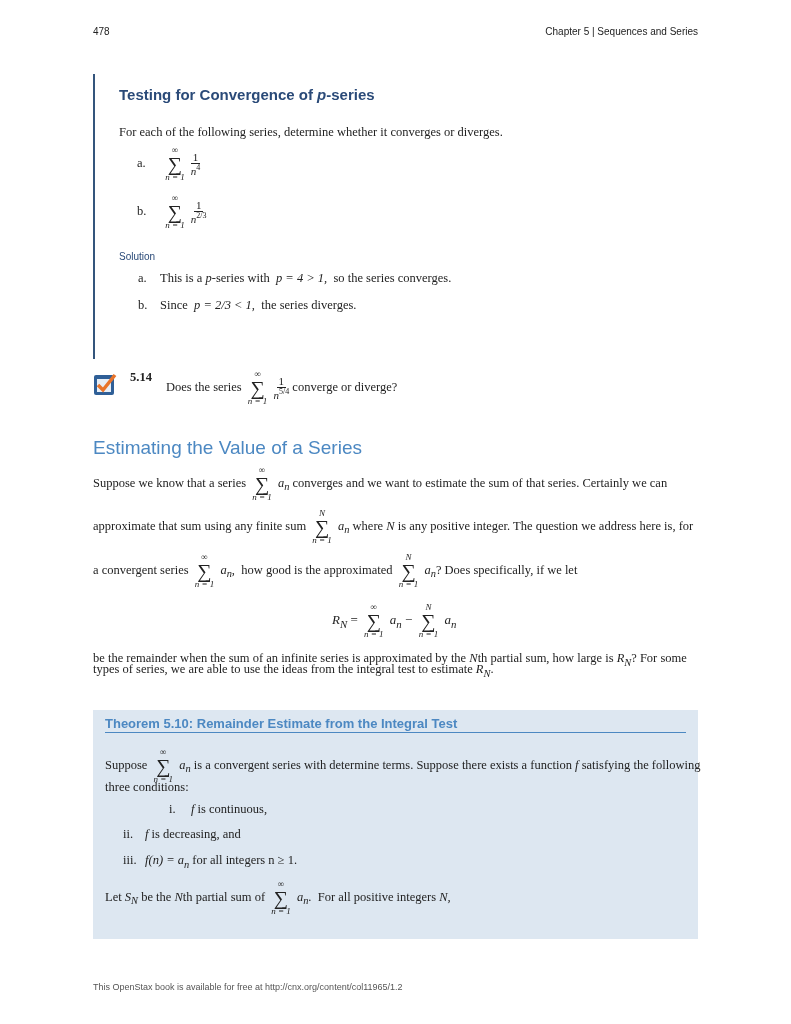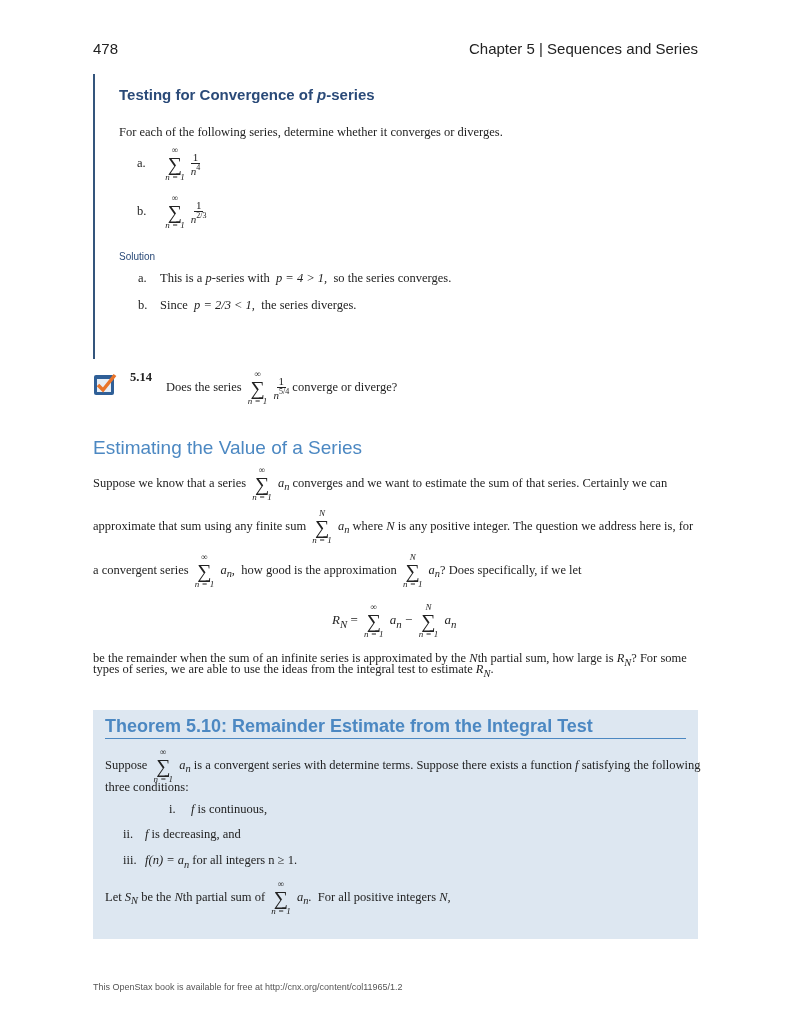--- a/index.html
+++ b/index.html
@@ -1,37 +1,37 @@
 <!DOCTYPE html>
 <html><head>
 <meta charset="utf-8">
 <style>
   html, body { margin:0; padding:0; background:#fff; }
   body { width:791px; height:1024px; position:relative; overflow:hidden;
          font-family:"Liberation Serif", serif; color:#222; font-size:12.5px; }
   .abs { position:absolute; }
   .sans { font-family:"Liberation Sans", sans-serif; }
-  .hdr { font-size:15px; color:#222; top:40px; }
+  .hdr { font-size:10px; color:#222; top:26px; }
   .ex-bar { left:93px; top:74px; width:2px; height:285px; background:#34557c; }
   .ex-title { left:119px; top:86px; font-size:15px; font-weight:bold; color:#2a4a78; }
   .mi { font-style:italic; }
   .sum { display:inline-flex; flex-direction:column; align-items:center; vertical-align:middle; line-height:1; margin:0 3px; }
   .sum .top { font-size:9px; font-style:italic; }
   .sum .sig { font-size:20px; line-height:18px; }
   .sum .bot { font-size:9px; font-style:italic; }
   .frac { display:inline-flex; flex-direction:column; align-items:center; vertical-align:middle; line-height:1; font-size:11px; }
   .frac .num { border-bottom:1px solid #222; padding:0 2px; }
   .frac .den { font-style:italic; }
   .frac sup { font-style:normal; font-size:8px; }
   .item-label { display:inline-block; width:22px; }
   .sol-title { left:119px; top:251px; font-size:10px; font-weight:normal; color:#2a4a78; }
   .h2 { left:93px; top:437px; font-size:19px; font-weight:normal; color:#4c88c2; }
   .para { left:93px; width:605px; text-align:justify; line-height:14px; }
   .theorem { left:93px; top:710px; width:605px; height:229px; background:#dde7f1; }
-  .th-title { left:12px; top:6px; width:581px; font-size:18px; font-weight:bold; color:#4c88c2; border-bottom:1px solid #4c88c2; padding-bottom:1px; }
+  .th-title { left:12px; top:6px; width:581px; font-size:13px; font-weight:bold; color:#4c88c2; border-bottom:1px solid #4c88c2; padding-bottom:1px; }
   .footer { left:93px; top:982px; font-size:9px; color:#555; }
   .row { white-space:nowrap; }
 </style>
 </head>
 <body>
 
 <div class="abs hdr sans" style="left:93px;">478</div>
 <div class="abs hdr sans" style="right:93px;">Chapter 5 | Sequences and Series</div>
 
 <div class="abs ex-bar"></div>
@@ -116,21 +116,21 @@
   <span>where</span> <i>N</i> <span>is any positive integer. The question we address here is, for</span>
 </div>
 <div class="abs para row" style="top:553px;">
   <span>a convergent series</span>
   <span class="sum">
       <span class="top">∞</span>
       <span class="sig">∑</span>
       <span class="bot">n = 1</span>
     </span>
   <i>a</i><sub class="mi">n</sub>,&nbsp;
-  <span>how good is the approximation</span>
+  <span>how good is the approximated</span>
   <span class="sum">
       <span class="top">N</span>
       <span class="sig">∑</span>
       <span class="bot">n = 1</span>
     </span>
   <i>a</i><sub class="mi">n</sub><span>? Does specifically, if we let</span>
 </div>
 <div class="abs row" style="left:332px;top:603px;font-size:13px;">
   <i>R</i><sub class="mi">N</sub> =
   <span class="sum">

